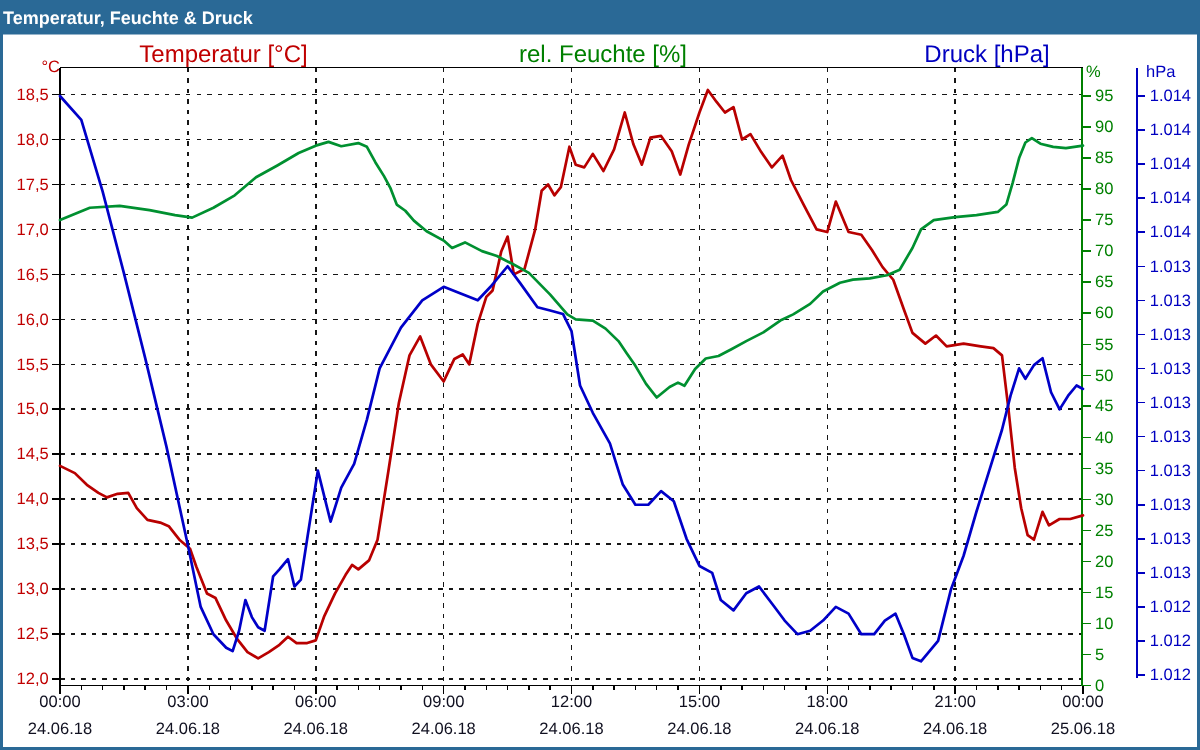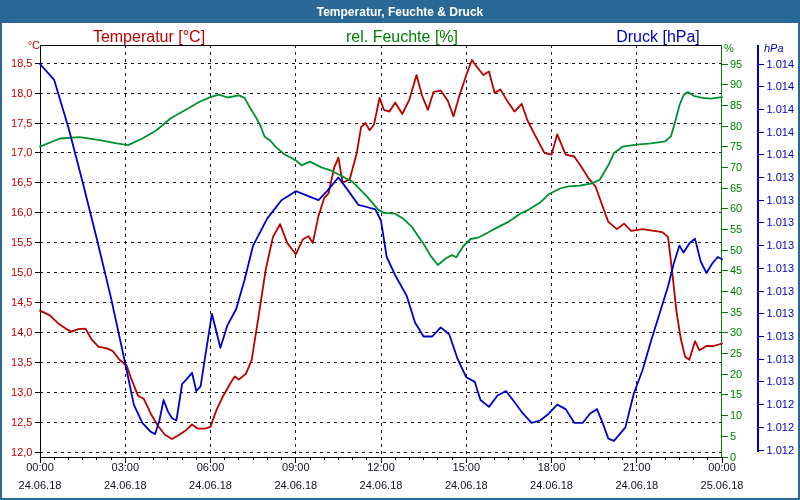--- a/index.html
+++ b/index.html
@@ -1,20 +1,20 @@
 <!DOCTYPE html>
 <html><head>
 <meta charset="utf-8">
 <style>
   html,body{margin:0;padding:0;background:#ffffff;}
   .window{position:relative;width:800px;height:500px;box-sizing:border-box;
     border:2px solid #2a6996;background:#ffffff;overflow:hidden;
     font-family:"Liberation Sans",sans-serif;}
   .titlebar{position:absolute;left:0;top:0;right:0;height:21px;background:#2a6996;
-    color:#ffffff;font-size:12px;font-weight:bold;text-align:center;line-height:21px;}
+    color:#ffffff;font-size:12px;font-weight:bold;text-align:left;line-height:21px;}
   .legend-item{position:absolute;top:26px;transform:translateX(-50%);font-size:16px;white-space:nowrap;}
   .legend-temp{left:147px;} .legend-hum{left:400px;} .legend-pres{left:656px;}
   .unit-label{position:absolute;font-size:11px;white-space:nowrap;}
   .unit-temp{left:14px;top:37px;width:24px;text-align:right;}
   .unit-hum{left:722px;top:40px;}
   .unit-pres{left:762px;top:40px;}
   svg text{font-family:"Liberation Sans",sans-serif;}
 </style>
 </head>
 <body>
@@ -23,21 +23,21 @@
   <div class="titlebar" style="background: rgb(42, 105, 150);">
     <span>Temperatur, Feuchte &amp; Druck</span>
   </div>
 
   <span class="legend-item legend-temp" style="color: rgb(192, 0, 0);">Temperatur [°C]</span>
   <span class="legend-item legend-hum" style="color: rgb(0, 128, 0);">rel. Feuchte [%]</span>
   <span class="legend-item legend-pres" style="color: rgb(0, 0, 192);">Druck [hPa]</span>
 
   <span class="unit-label unit-temp" style="color: rgb(192, 0, 0);">°C</span>
   <span class="unit-label unit-hum" style="color: rgb(0, 128, 0);">%</span>
-  <span class="unit-label unit-pres" style="color: rgb(0, 0, 192); font-style: italic;">hPa</span>
+  <span class="unit-label unit-pres" style="color: rgb(0, 0, 192);">hPa</span>
 
   <svg id="chart-svg" width="800" height="500" viewBox="0 0 800 500" style="position:absolute;left:-2px;top:-2px;">
       <g stroke="#161616" stroke-width="1" stroke-dasharray="3 4" shape-rendering="crispEdges">
         <line x1="40" y1="63.0" x2="722" y2="63.0"></line>
         <line x1="40" y1="93.0" x2="722" y2="93.0"></line>
         <line x1="40" y1="123.0" x2="722" y2="123.0"></line>
         <line x1="40" y1="152.9" x2="722" y2="152.9"></line>
         <line x1="40" y1="182.9" x2="722" y2="182.9"></line>
         <line x1="40" y1="212.9" x2="722" y2="212.9"></line>
         <line x1="40" y1="242.9" x2="722" y2="242.9"></line>

